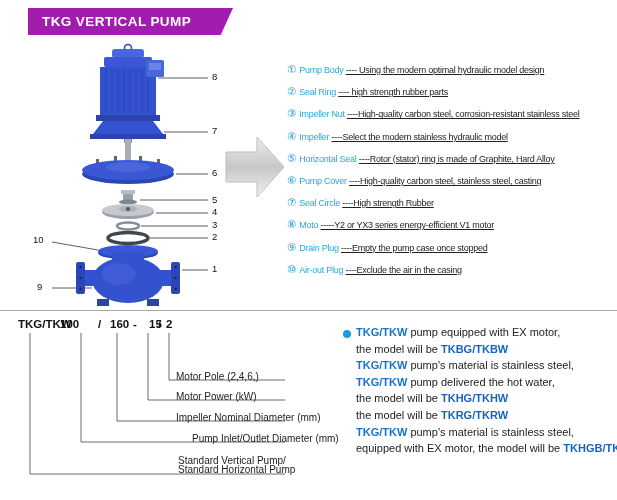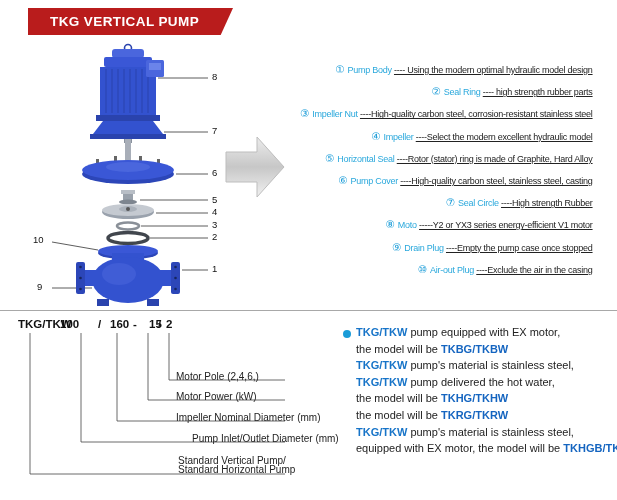--- a/index.html
+++ b/index.html
@@ -1,30 +1,30 @@
 <!DOCTYPE html>
 <html><head>
 <meta charset="utf-8">
 <style>
   * { margin:0; padding:0; box-sizing:border-box; }
   html,body { background:#ffffff; font-family:"Liberation Sans", sans-serif; }
   .page { position:relative; width:617px; height:500px; background:#fff; overflow:hidden; }
 
   
   .banner { position:absolute; left:28px; top:8px; width:205px; height:27px;
-            background:#b91c1c; clip-path:polygon(0 0,100% 0,94% 100%,0 100%);
-            display:flex; align-items:center; padding-left:22px; }
+            background:#a21caf; clip-path:polygon(0 0,100% 0,94% 100%,0 100%);
+            display:flex; align-items:center; padding-left:14px; }
   .banner span { color:#fff; font-weight:700; font-size:13.5px; letter-spacing:.4px; }
 
   
   .diagram-svg { position:absolute; left:0; top:40px; }
   .callout { position:absolute; font-size:9.5px; color:#111; }
 
   
-  .parts-list { position:absolute; left:300px; top:58px;text-align:right; }
+  .parts-list { position:absolute; left:287px; top:58px; }
   .part-item { white-space:nowrap; height:22.2px; line-height:22.2px;
                font-size:9px; letter-spacing:-.25px; color:#222; }
   .pnum  { color:#1a9cd8; font-size:10.5px; margin-right:3px; }
   .pname { color:#2aa8dc; }
   .pdesc { color:#222; text-decoration:underline; }
 
   
   .sep { position:absolute; left:0; top:310px; width:617px; height:1px; background:#a8a8a8; }
 
   
@@ -169,21 +169,21 @@
     <div class="part-item">
       <span class="pnum">①</span><span class="pname">Pump Body</span> <span class="pdesc">---- Using the modern optimal hydraulic model design</span>
     </div>
     <div class="part-item">
       <span class="pnum">②</span><span class="pname">Seal Ring</span> <span class="pdesc">---- high strength rubber parts</span>
     </div>
     <div class="part-item">
       <span class="pnum">③</span><span class="pname">Impeller Nut</span> <span class="pdesc">----High-quality carbon steel, corrosion-resistant stainless steel</span>
     </div>
     <div class="part-item">
-      <span class="pnum">④</span><span class="pname">Impeller</span> <span class="pdesc">----Select the modern excellent hydraulic model</span>
+      <span class="pnum">④</span><span class="pname">Impeller</span> <span class="pdesc">----Select the modern stainless hydraulic model</span>
     </div>
     <div class="part-item">
       <span class="pnum">⑤</span><span class="pname">Horizontal Seal</span> <span class="pdesc">----Rotor (stator) ring is made of Graphite, Hard Alloy</span>
     </div>
     <div class="part-item">
       <span class="pnum">⑥</span><span class="pname">Pump Cover</span> <span class="pdesc">----High-quality carbon steel, stainless steel, casting</span>
     </div>
     <div class="part-item">
       <span class="pnum">⑦</span><span class="pname">Seal Circle</span> <span class="pdesc">----High strength Rubber</span>
     </div>

